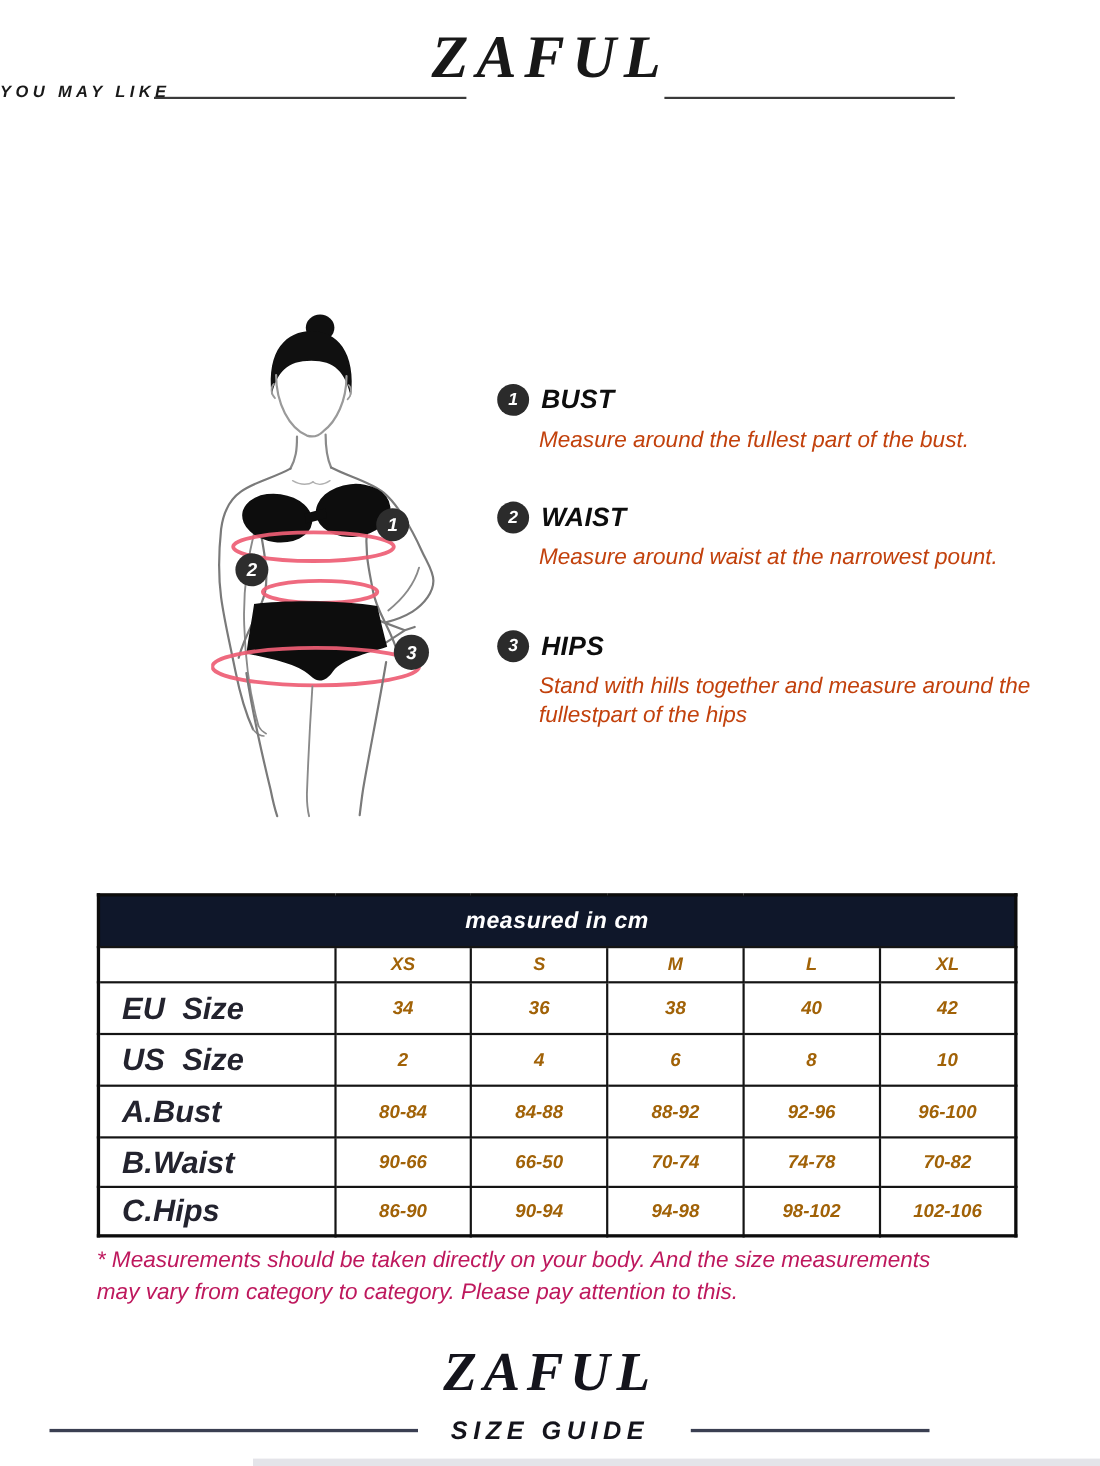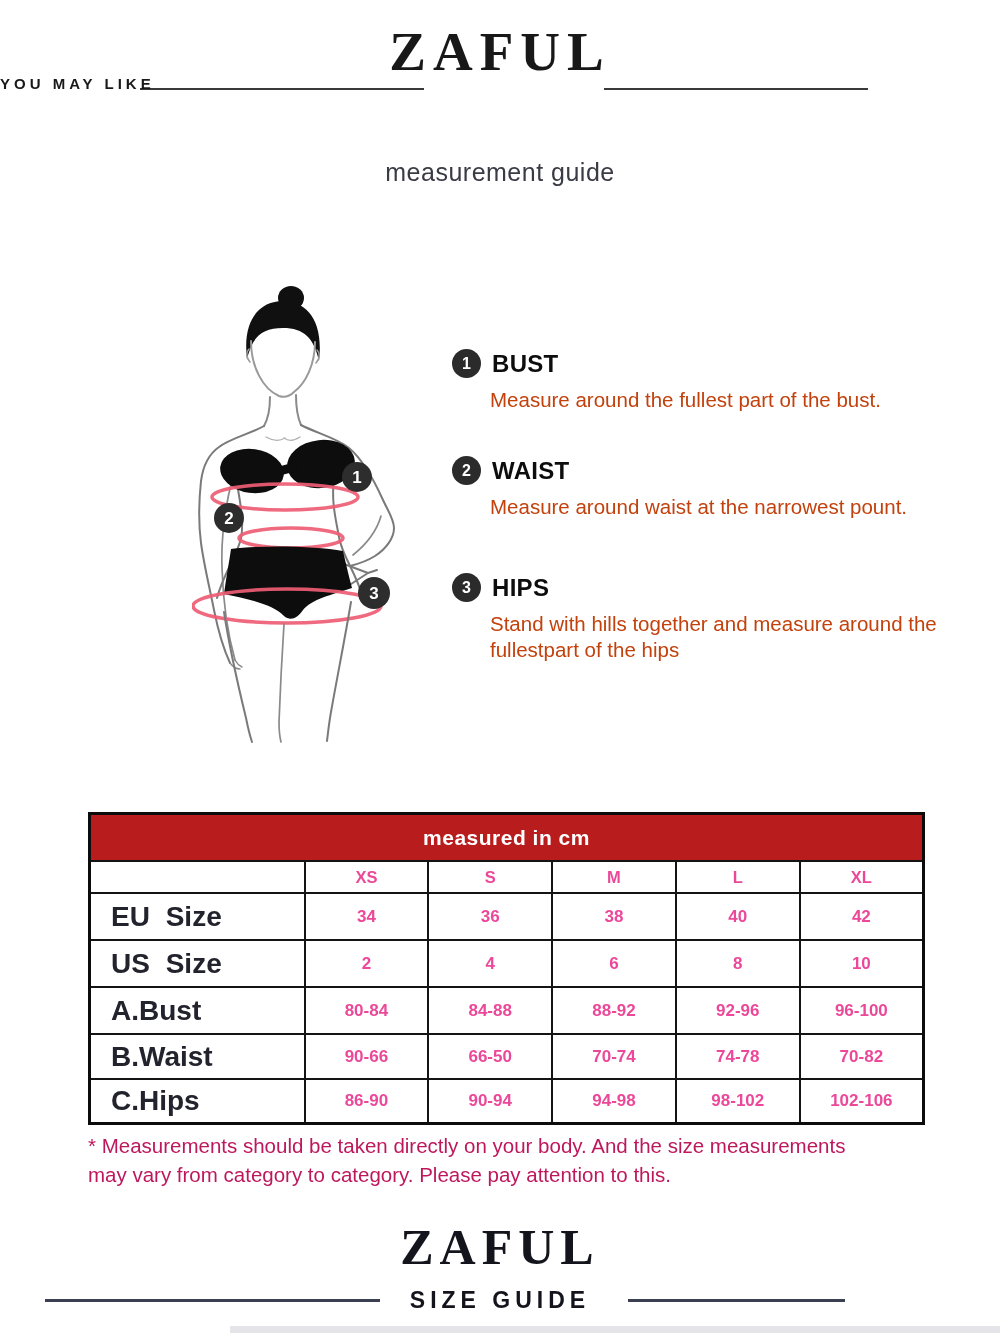--- a/index.html
+++ b/index.html
@@ -3,20 +3,21 @@
 <meta charset="utf-8">
 <style>
   html,body{margin:0;padding:0;background:#fff;}
   .page{
     position:relative;
     width:1000px;height:1333px;
     background:#ffffff;
     overflow:hidden;
     font-family:"Liberation Sans", sans-serif;
     color:#111;
+    font-style:italic;
   }
   
   .brand-top{
     position:absolute;left:0;top:20px;width:1000px;
     text-align:center;
     font-family:"Liberation Serif", serif;
     font-weight:700;font-size:55px;letter-spacing:7px;
     color:#181818;
   }
   .rule{position:absolute;background:#3a3a3a;height:2px;}
@@ -54,25 +55,25 @@
   }
   
   .size-table{
     position:absolute;left:88px;top:812px;width:834px;
     border-collapse:collapse;table-layout:fixed;
     border:3px solid #0c0c0c;
   }
   .size-table td,.size-table th{
     border:2px solid #141414;
     text-align:center;vertical-align:middle;
-    font-size:17px;font-weight:700;color:#ec4899;
+    font-size:17px;font-weight:700;color:#a16207;
     padding:0;
   }
   .size-table .title-row th{
-    background:#b91c1c;color:#ffffff;
+    background:#0f172a;color:#ffffff;
     font-size:21px;font-weight:700;letter-spacing:0.5px;
     height:45px;
   }
   .size-table .head-row td{height:30px;font-size:16.5px;}
   .size-table .label-cell{
     text-align:left;padding-left:20px;
     font-size:28px;font-weight:700;color:#23232e;
     word-spacing:8px;
   }
   
@@ -105,21 +106,20 @@
 </head>
 <body>
 
 <div class="page">
 
   <div class="brand-top">ZAFUL</div>
   <div class="rule hdr-rule-left"></div>
   <div class="rule hdr-rule-right"></div>
   <div class="brand-tagline">YOU MAY LIKE</div>
 
-  <h1 class="page-title">measurement guide</h1>
 
   <svg class="figure-svg" width="222" height="466" viewBox="192 283 222 466">
 
     <ellipse cx="291" cy="298" rx="13" ry="12" fill="#101010"></ellipse>
     <path d="M 247,359 C 242,318 261,301 283,301 C 306,301 324,320 319,361 C 314,338 304,328 283,328 C 261,328 252,338 247,359 Z" fill="#101010"></path>
 
     <path d="M 251,341 C 251,367 263,389 279,396 C 285,398 290,396 294,392 C 306,383 315,364 315,342" fill="none" stroke="#9a9a9a" stroke-width="2" stroke-linecap="round"></path>
     <path d="M 249,349 C 246,352 246,358 250,362 M 317,350 C 320,353 320,359 316,363" fill="none" stroke="#9a9a9a" stroke-width="1.6" stroke-linecap="round"></path>
 
     <path d="M 270,397 C 270,409 269,417 264,426 M 296,395 C 296,407 297,416 301,425" fill="none" stroke="#8a8a8a" stroke-width="2" stroke-linecap="round"></path>

